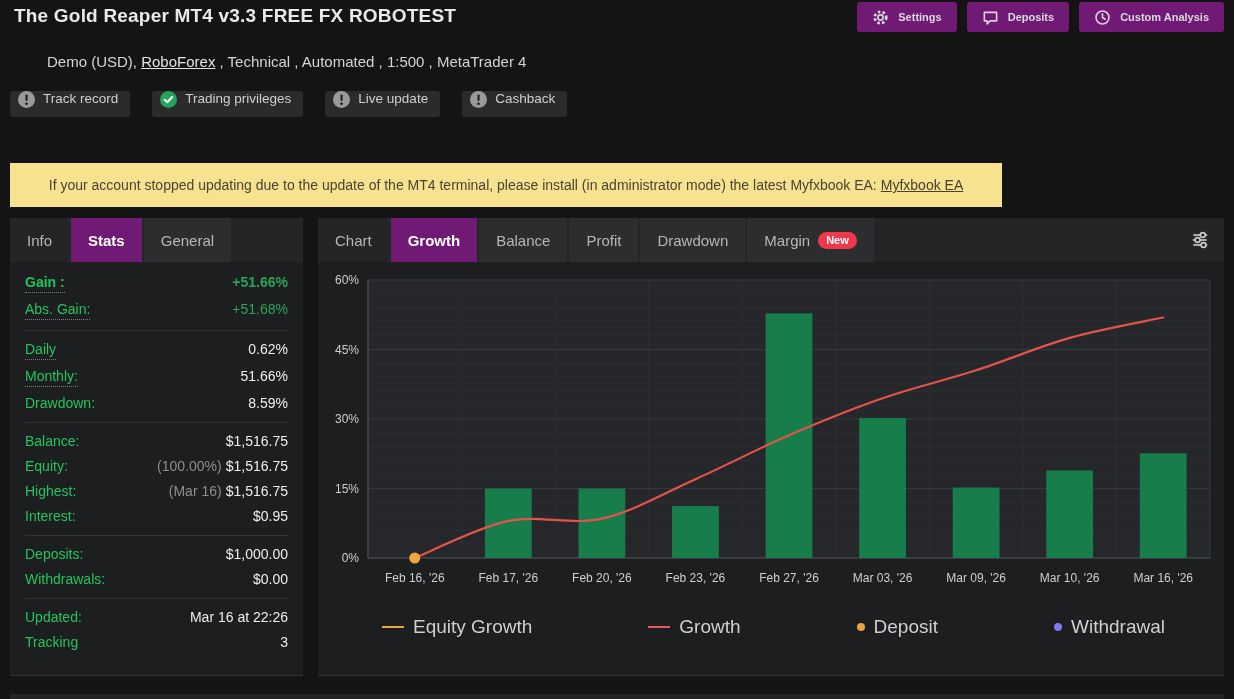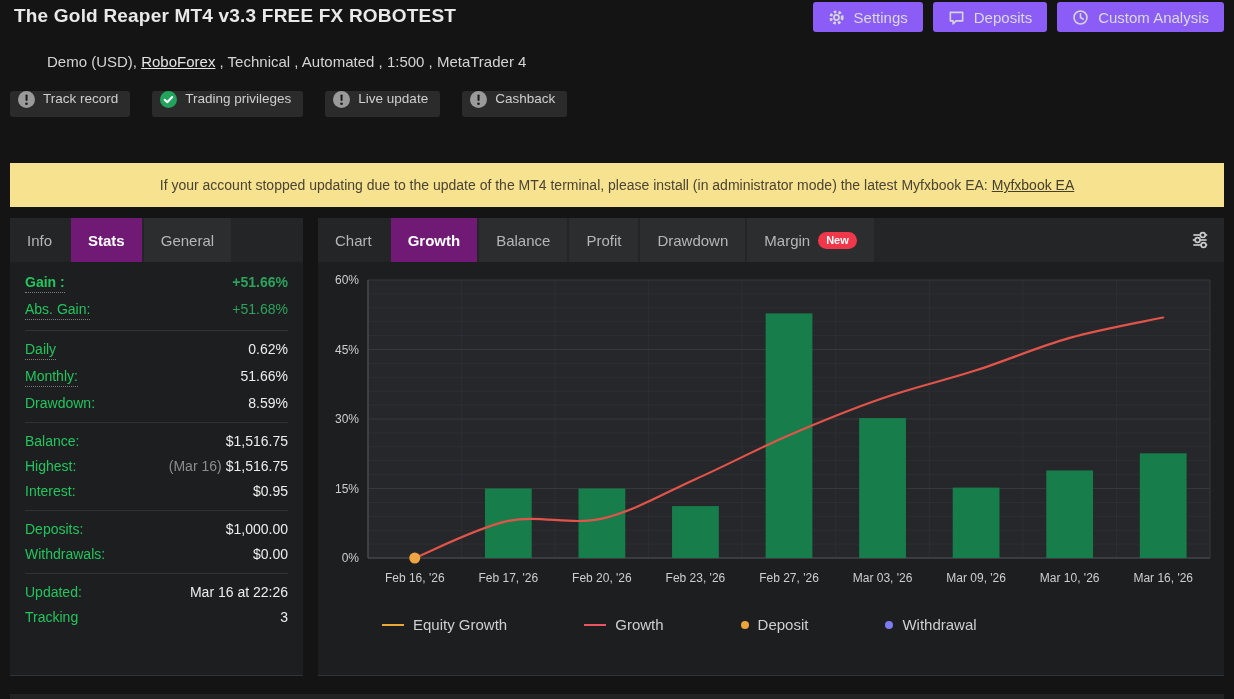--- a/index.html
+++ b/index.html
@@ -2,32 +2,32 @@
 <html><head>
 <meta charset="utf-8">
 <style>
   html,body{margin:0;padding:0;background:#101010;}
   .page{position:relative;width:1234px;height:699px;background:#141414;overflow:hidden;
         font-family:"Liberation Sans",sans-serif;color:#d9d9d9;}
 
   
   .title{position:absolute;left:14px;top:5px;font-size:19px;font-weight:700;color:#e9e9e9;letter-spacing:.2px;}
   .hdr-buttons{position:absolute;top:2px;right:10px;display:flex;gap:10px;}
-  .hbtn{display:flex;align-items:center;gap:9px;height:30px;padding:0 15px;background:#8b5cf6;
-        border:none;border-radius:3px;color:#d9dadc;font-size:15px;font-family:inherit;cursor:pointer;}
+  .hbtn{display:flex;align-items:center;gap:9px;height:30px;padding:0 15px;background:#701a75;
+        border:none;border-radius:3px;color:#d9dadc;font-size:11px;font-family:inherit;cursor:pointer;font-weight:bold;}
   .subtitle{position:absolute;left:14px;top:53px;font-size:15px;color:#d4d4d4;margin-left:33px;}
   .subtitle a{color:#e4e4e4;text-decoration:underline;font-weight:500;cursor:pointer;}
 
   
   .badges{position:absolute;left:10px;top:91px;display:flex;gap:22px;}
   .badge{display:flex;align-items:flex-start;gap:8px;height:26px;padding:0 12px 0 8px;
          background:#2b2b2b;border-radius:3px;font-size:13.5px;color:#cfcfcf;}
 
   
-  .banner{position:absolute;left:10px;top:163px;width:1214px;height:44px;background:#f6e28f;
+  .banner{position:absolute;left:10px;top:163px;width:992px;height:44px;background:#f6e28f;
           color:#4a4433;font-size:14px;display:flex;align-items:center;justify-content:center;}
   .banner a{color:#45402a;text-decoration:underline;cursor:pointer;margin-left:4px;}
 
   
   .panel{position:absolute;top:218px;height:457px;background:#1d1e1f;border-bottom:1px solid #323334;}
   .panel.left{left:10px;width:293px;}
   .panel.chartp{left:318px;width:906px;}
   .tabbar{display:flex;align-items:stretch;height:44px;background:#242526;gap:2px;}
   .tab{display:flex;align-items:center;padding:0 17px;font-size:15px;color:#b5b6b8;cursor:pointer;white-space:nowrap;}
   .tab.raised{background:#2c2d2e;}
@@ -45,21 +45,21 @@
   .stat-row .lbl.dotted{border-bottom:1px dotted #7d7d7d;padding-bottom:1px;}
   .stat-row .lbl.bold{font-weight:700;}
   .stat-row .val{color:#ededed;text-align:right;}
   .stat-row .val .muted{color:#8d8d8d;margin-right:4px;}
   .stat-row .val.green{color:#2ca35c;}
   .stat-row .val.green-bold{color:#2ca35c;font-weight:700;}
   .sep{border-top:1px solid #313233;margin:6px 0;}
 
   
   #chart-svg{position:absolute;left:0;top:48px;}
-  .legend{position:absolute;left:64px;top:398px;display:flex;gap:77px;font-size:15px;color:#cfcfcf;}
+  .legend{position:absolute;left:64px;top:398px;display:flex;gap:116px;font-size:19px;color:#cfcfcf;}
   .legend-item{display:flex;align-items:center;gap:9px;}
   .sw-line{display:inline-block;width:22px;height:2px;}
   .sw-dot{display:inline-block;width:8px;height:8px;border-radius:50%;}
 
   .next-strip{position:absolute;left:10px;top:694px;width:1214px;height:5px;background:#232323;}
 </style>
 </head>
 <body>
 
 <div class="page">
@@ -157,20 +157,24 @@
           <span class="val"><span>51.66%</span></span>
         </div>
         <div class="stat-row">
           <span class="lbl">Drawdown:</span>
           <span class="val"><span>8.59%</span></span>
         </div>
         <div class="sep"></div>
         <div class="stat-row">
           <span class="lbl">Balance:</span>
           <span class="val"><span>$1,516.75</span></span>
+        </div>
+        <div class="stat-row">
+          <span class="lbl">Equity:</span>
+          <span class="val"><span class="muted">(100.00%)</span><span>$1,516.75</span></span>
         </div>
         <div class="stat-row">
           <span class="lbl">Highest:</span>
           <span class="val"><span class="muted">(Mar 16)</span><span>$1,516.75</span></span>
         </div>
         <div class="stat-row">
           <span class="lbl">Interest:</span>
           <span class="val"><span>$0.95</span></span>
         </div>
         <div class="sep"></div>

